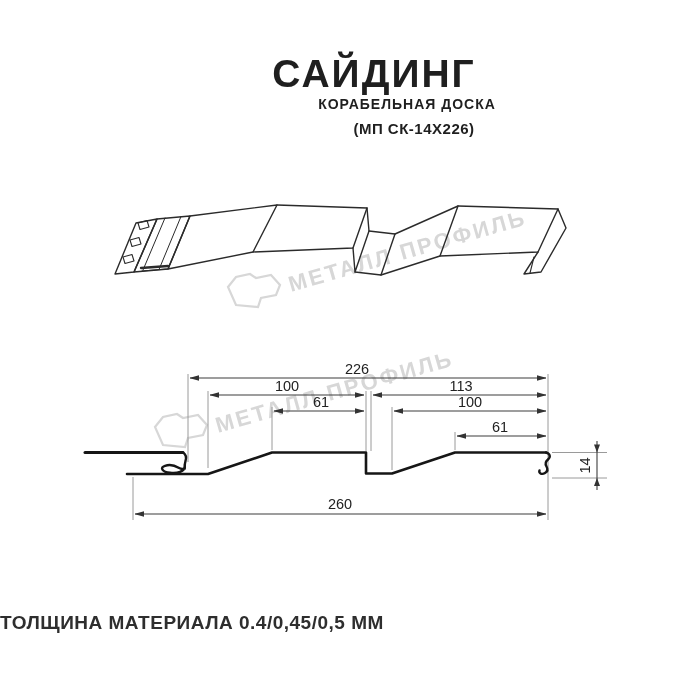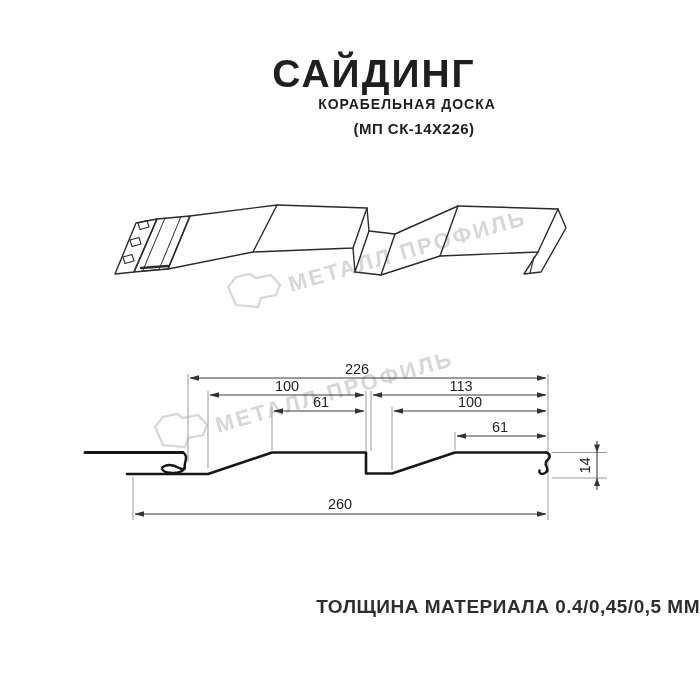--- a/index.html
+++ b/index.html
@@ -2,21 +2,21 @@
 <html><head>
 <meta charset="utf-8">
 <style>
   html,body{margin:0;padding:0;background:#ffffff;}
   .page{position:relative;width:700px;height:700px;background:#ffffff;overflow:hidden;
         font-family:"Liberation Sans", sans-serif;}
   .hdr{position:absolute;left:0;width:700px;text-align:center;color:#1f1f1f;margin-left:24px;}
   .hdr-title{top:52px;font-size:39px;font-weight:800;letter-spacing:2px;}
   .hdr-sub{top:96px;font-size:14px;font-weight:700;letter-spacing:1px;padding-left:33px;}
   .hdr-code{top:120px;font-size:15px;font-weight:700;letter-spacing:0.5px;padding-left:40px;}
-  .ftr{position:absolute;top:596px;left:0;width:700px;text-align:right;
+  .ftr{position:absolute;top:612px;left:0;width:700px;text-align:left;
        font-size:19px;font-weight:700;letter-spacing:0.5px;color:#2e2e2e;}
   svg{position:absolute;top:0;left:0;}
   .wm-text{font-size:22px;font-weight:700;letter-spacing:2.5px;}
   .dim-text{font-size:14.5px;fill:#222222;}
 </style>
 </head>
 <body>
 
 <div class="page">
 

